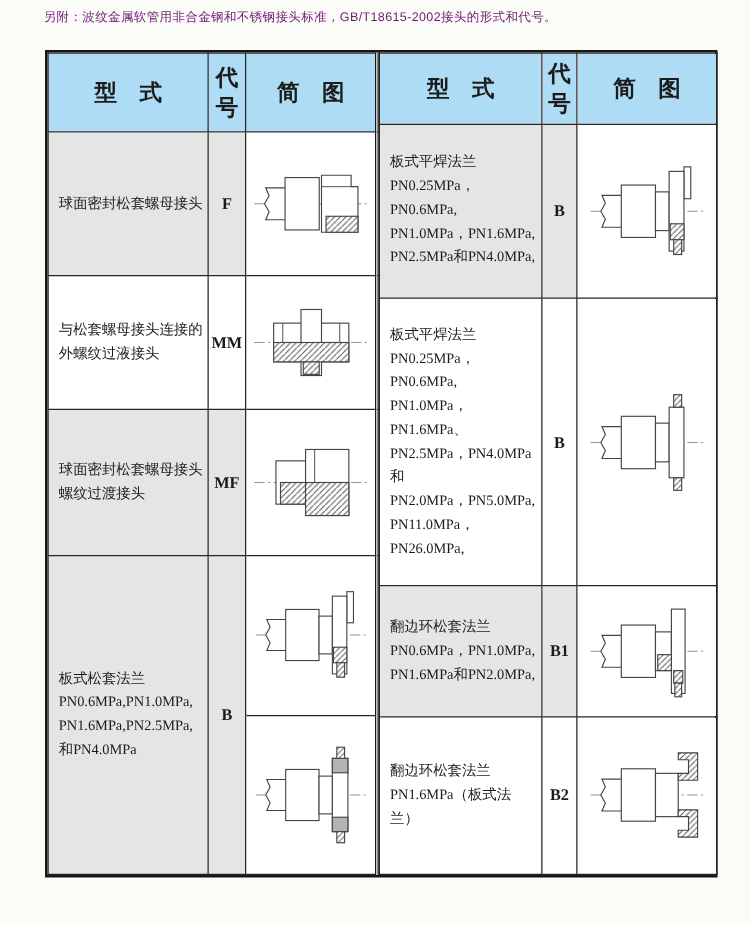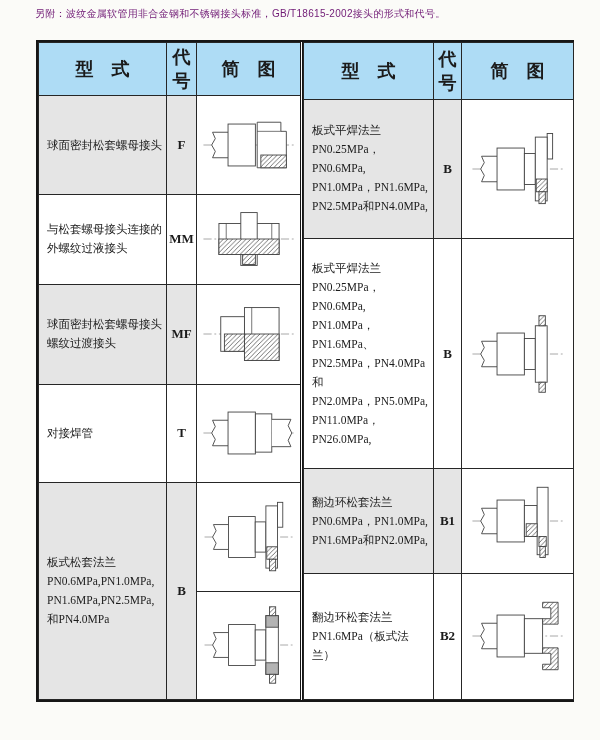--- a/index.html
+++ b/index.html
@@ -180,29 +180,20 @@
       <tr style="height:91px">
         <td class="type hl">球面密封松套螺母接头
 螺纹过渡接头</td>
         <td class="code hl">MF</td>
         <td class="diag">
           <svg class="d" viewBox="0 0 106 90">
                 <use href="#fit-mf"></use>
               </svg>
         </td>
       </tr>
-      <tr style="height:90px">
-        <td class="type">对接焊管</td>
-        <td class="code">T</td>
-        <td class="diag">
-          <svg class="d" viewBox="0 0 106 90">
-                <use href="#fit-t"></use>
-              </svg>
-        </td>
-      </tr>
       <tr style="height:199px">
         <td class="type hl">板式松套法兰
 PN0.6MPa,PN1.0MPa,
 PN1.6MPa,PN2.5MPa,
 和PN4.0MPa</td>
         <td class="code hl">B</td>
         <td class="diag">
           <div class="dwrap">
             <svg class="d" viewBox="0 0 106 90">
                   <use href="#flange-down"></use>

